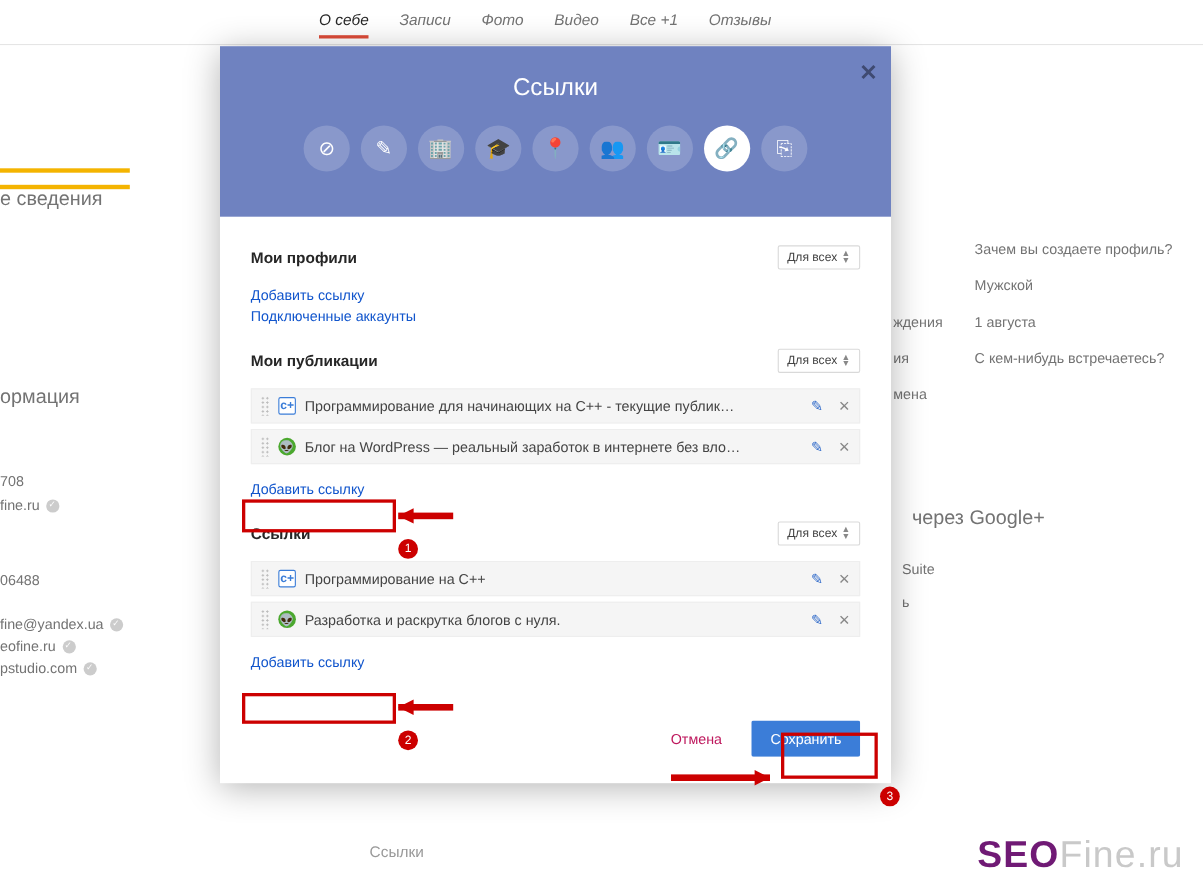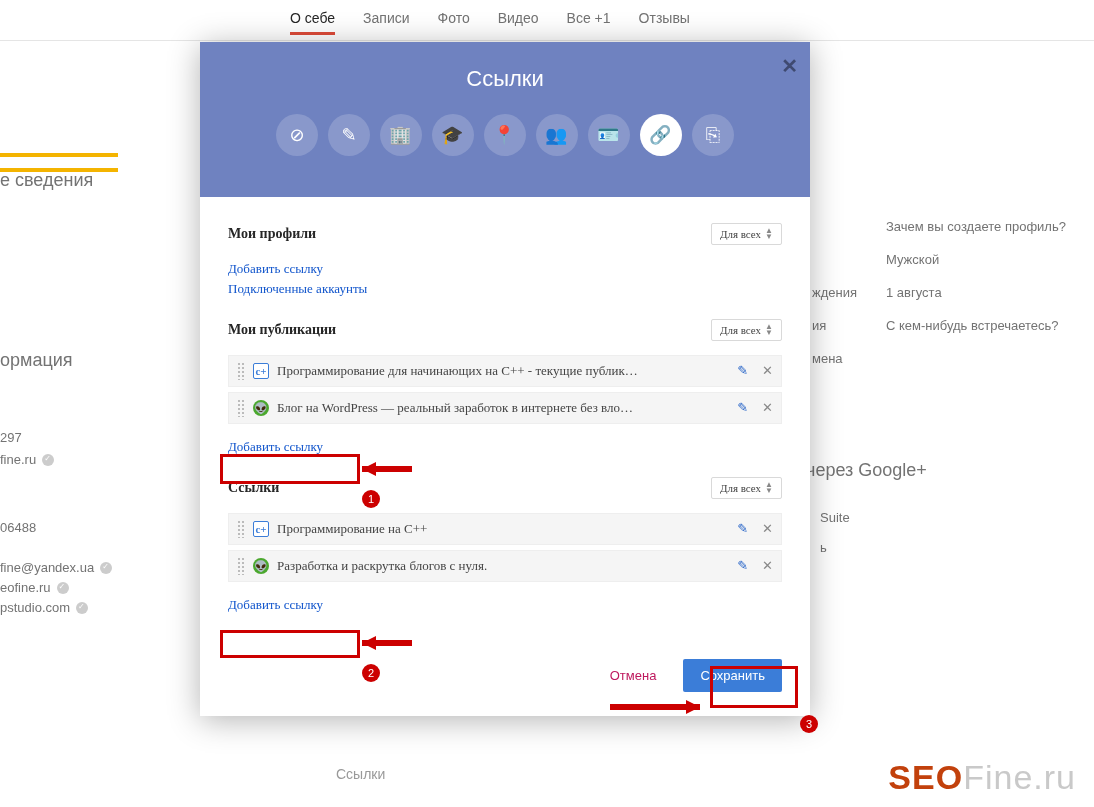--- a/index.html
+++ b/index.html
@@ -15,21 +15,21 @@
   
   .topnav {
     position: absolute;
     top: 10px; left: 0; right: 0;
     display: flex;
     gap: 28px;
     padding-left: 290px;
     font-size: 14px;
     color: #737373;
   }
-  .topnav .tab { padding-bottom: 8px; cursor: pointer; }
+  .topnav .tab { padding-bottom: 8px; cursor: pointer; font-style: italic; }
   .topnav .tab.active { color: #262626; }
   .topnav .tab.active::after {
     content:"";
     display:block;
     height:3px;
     background:#dd4b39;
     margin-top:6px;
   }
   .divider {
     position:absolute;
@@ -88,21 +88,20 @@
     width:42px;height:42px;border-radius:50%;
     background:rgba(255,255,255,.18);
     display:flex;align-items:center;justify-content:center;
     font-size:18px;color:#fff;cursor:pointer;
   }
   .icon-circle.active{ background:#fff; color:#6f82c0; }
 
   .modal-body{
     padding:20px 28px 24px 28px;
     font-size:13px;
-    font-family:Liberation Serif, serif;
   }
   .section{ margin-top:6px; margin-bottom:20px;}
   .section-head{
     display:flex; justify-content:space-between; align-items:center;
     margin-bottom:14px;
   }
   .section-head h3{ font-size:14px; font-weight:bold; color:#262626;}
   .vis-select{
     border:1px solid #d9d9d9; border-radius:2px;
     padding:4px 8px; font-size:11px; color:#444;
@@ -151,21 +150,21 @@
   .arrow .head{position:absolute;left:0;top:0;width:0;height:0;border-top:7px solid transparent;border-bottom:7px solid transparent;border-right:14px solid #c00;}
   .arrow.flip .head{left:auto;right:0;border-right:none;border-left:14px solid #c00;}
   .arrow.flip .shaft{left:10px;right:0;}
 
   
   .watermark{
     position:absolute; right:18px; bottom:10px;
     font-size:34px; letter-spacing:1px;
     color:#c9c9c9; font-weight:300;
   }
-  .watermark b{ color:#c2410c; font-weight:700;}
+  .watermark b{ color:#701a75; font-weight:700;}
   .bg-links-label{
     position:absolute; left:336px; top:766px;
     color:#999;font-size:14px;
   }
 </style>
 </head>
 <body>
 
 <div class="topnav">
   <div class="tab active">О себе</div>
@@ -177,21 +176,21 @@
 </div>
 <div class="divider"></div>
 
 <div class="bgcard">
   <div class="yellow-bar"></div>
   <div class="yellow-bar2"></div>
   <div class="section-title" style="left:0;top:290px;">ормация</div>
   <div class="section-title" style="left:835;top:110px;">е сведения</div>
 
   <div class="row" style="left:0;top:370px;">
-      <span>297</span>
+      <span>708</span>
     </div>
   <div class="row" style="left:0;top:392px;">
       <span>fine.ru</span>
       <span class="verify-dot"></span>
     </div>
 
   <div class="row" style="left:0;top:460px;text-align:right;">
       <span>06488</span>
     </div>
   <div class="row" style="left:0;top:500px;">
@@ -214,21 +213,21 @@
     <div>ия</div>
     <div>мена</div>
   </div>
   <div class="right-values">
     <div>Зачем вы создаете профиль?</div>
     <div>Мужской</div>
     <div>1 августа</div>
     <div>С кем-нибудь встречаетесь?</div>
   </div>
 
-  <div class="section-title" style="left:806px;top:400px;">через Google+</div>
+  <div class="section-title" style="left:829px;top:400px;">через Google+</div>
   <div class="row" style="left:820px;top:450px;">
       <span>Suite</span>
     </div>
   <div class="row" style="left:820px;top:480px;">
       <span>ь</span>
     </div>
 </div>
 
 <div class="modal">
   <div class="modal-header">

